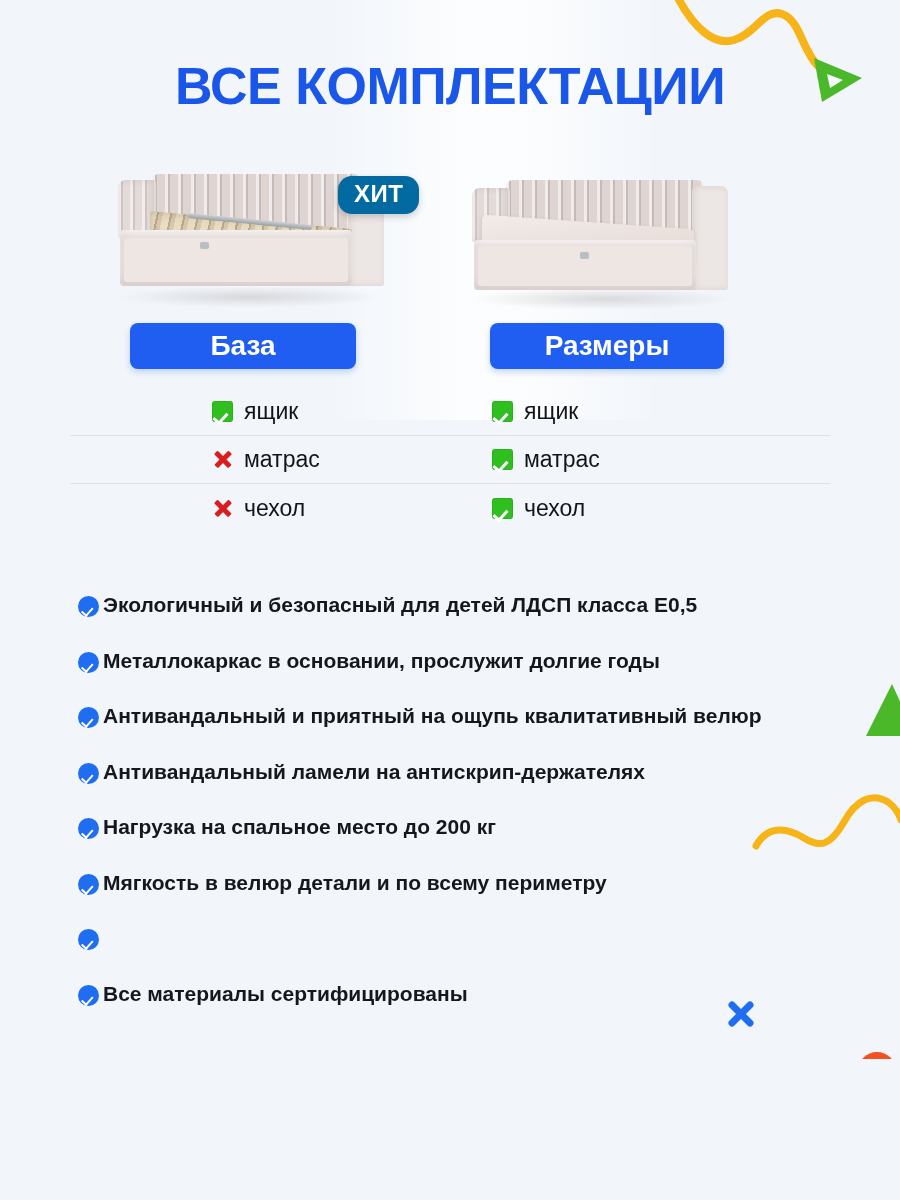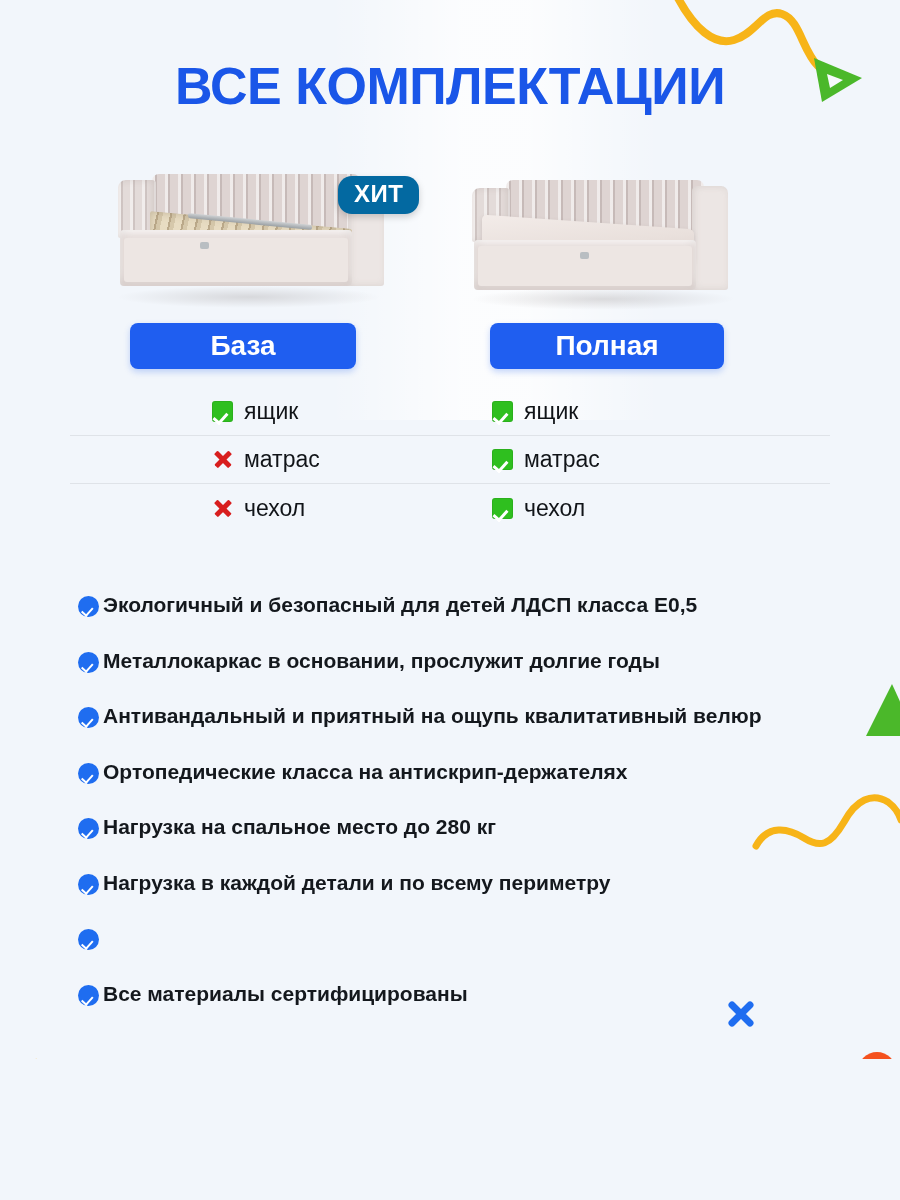--- a/index.html
+++ b/index.html
@@ -232,21 +232,21 @@
       <div class="bed-wrap">
         <div class="bed bed-shadow" style="left:20px;top:120px;width:266px;height:22px;"></div>
         <div class="bed bed-back" style="left:56px;top:12px;width:198px;height:58px;"></div>
         <div class="bed bed-armleft" style="left:22px;top:20px;width:38px;height:54px;"></div>
         <div class="bed bed-armright" style="left:242px;top:18px;width:36px;height:104px;"></div>
         <div class="bed bed-mattress" style="left:32px;top:54px;width:212px;height:32px;transform:skewY(4deg);"></div>
         <div class="bed bed-base" style="left:24px;top:72px;width:222px;height:50px;"></div>
         <div class="bed bed-base-front" style="left:28px;top:78px;width:214px;height:40px;"></div>
         <div class="bed bed-knob" style="position:absolute;left:130px;top:84px;"></div>
       </div>
-      <div class="plan-btn">Полная</div>
+      <div class="plan-btn">Размеры</div>
     </div>
   </div>
 
   <div class="compare">
 
     <div class="cmp-row first">
       <div class="cmp-cell c1">
         <span class="mk mk-yes"></span>
         <span>ящик</span>
       </div>
@@ -287,29 +287,29 @@
     <div class="feat">
       <span class="feat-ico"></span>
       <span class="feat-text bold">Металлокаркас в основании, прослужит долгие годы</span>
     </div>
     <div class="feat">
       <span class="feat-ico"></span>
       <span class="feat-text bold">Антивандальный и приятный на ощупь квалитативный велюр</span>
     </div>
     <div class="feat">
       <span class="feat-ico"></span>
-      <span class="feat-text bold">Ортопедические класса на антискрип-держателях</span>
-    </div>
-    <div class="feat">
-      <span class="feat-ico"></span>
-      <span class="feat-text bold">Нагрузка на спальное место до 280 кг</span>
-    </div>
-    <div class="feat">
-      <span class="feat-ico"></span>
-      <span class="feat-text bold">Нагрузка в каждой детали и по всему периметру</span>
+      <span class="feat-text bold">Антивандальный ламели на антискрип-держателях</span>
+    </div>
+    <div class="feat">
+      <span class="feat-ico"></span>
+      <span class="feat-text bold">Нагрузка на спальное место до 200 кг</span>
+    </div>
+    <div class="feat">
+      <span class="feat-ico"></span>
+      <span class="feat-text bold">Мягкость в велюр детали и по всему периметру</span>
     </div>
     <div class="feat">
       <span class="feat-ico"></span>
     </div>
     <div class="feat">
       <span class="feat-ico"></span>
       <span class="feat-text bold">Все материалы сертифицированы</span>
     </div>
   </div>
 

